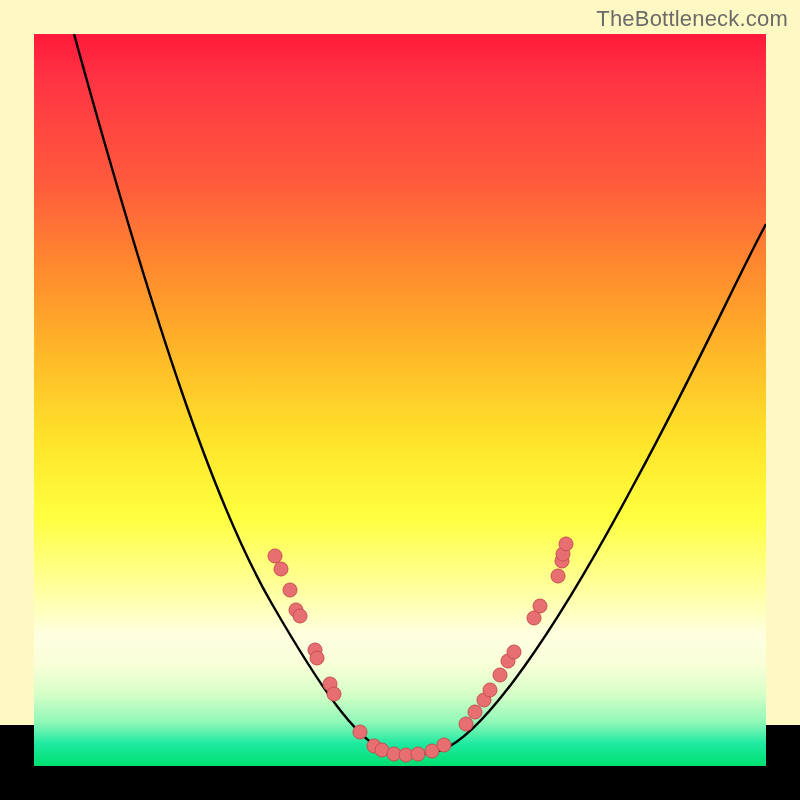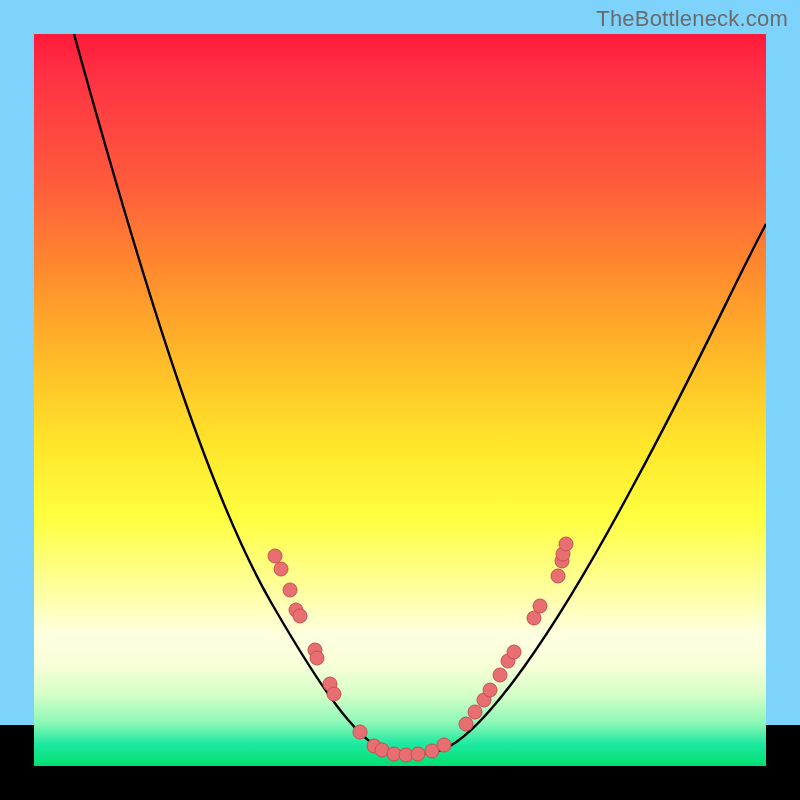--- a/index.html
+++ b/index.html
@@ -10,21 +10,21 @@
     background: #000;
     overflow: hidden;
     font-family: Arial, Helvetica, sans-serif;
   }
   .frame {
     position: absolute;
     left: 0;
     top: 0;
     width: 800px;
     height: 725px;
-    background: #7dd3fc;
+    background: #fef9c3;
   }
   .plot {
     position: absolute;
     left: 34px;
     top: 34px;
     width: 732px;
     height: 732px;
     
     background: linear-gradient(to bottom,
       #ff1a3a 0%,

